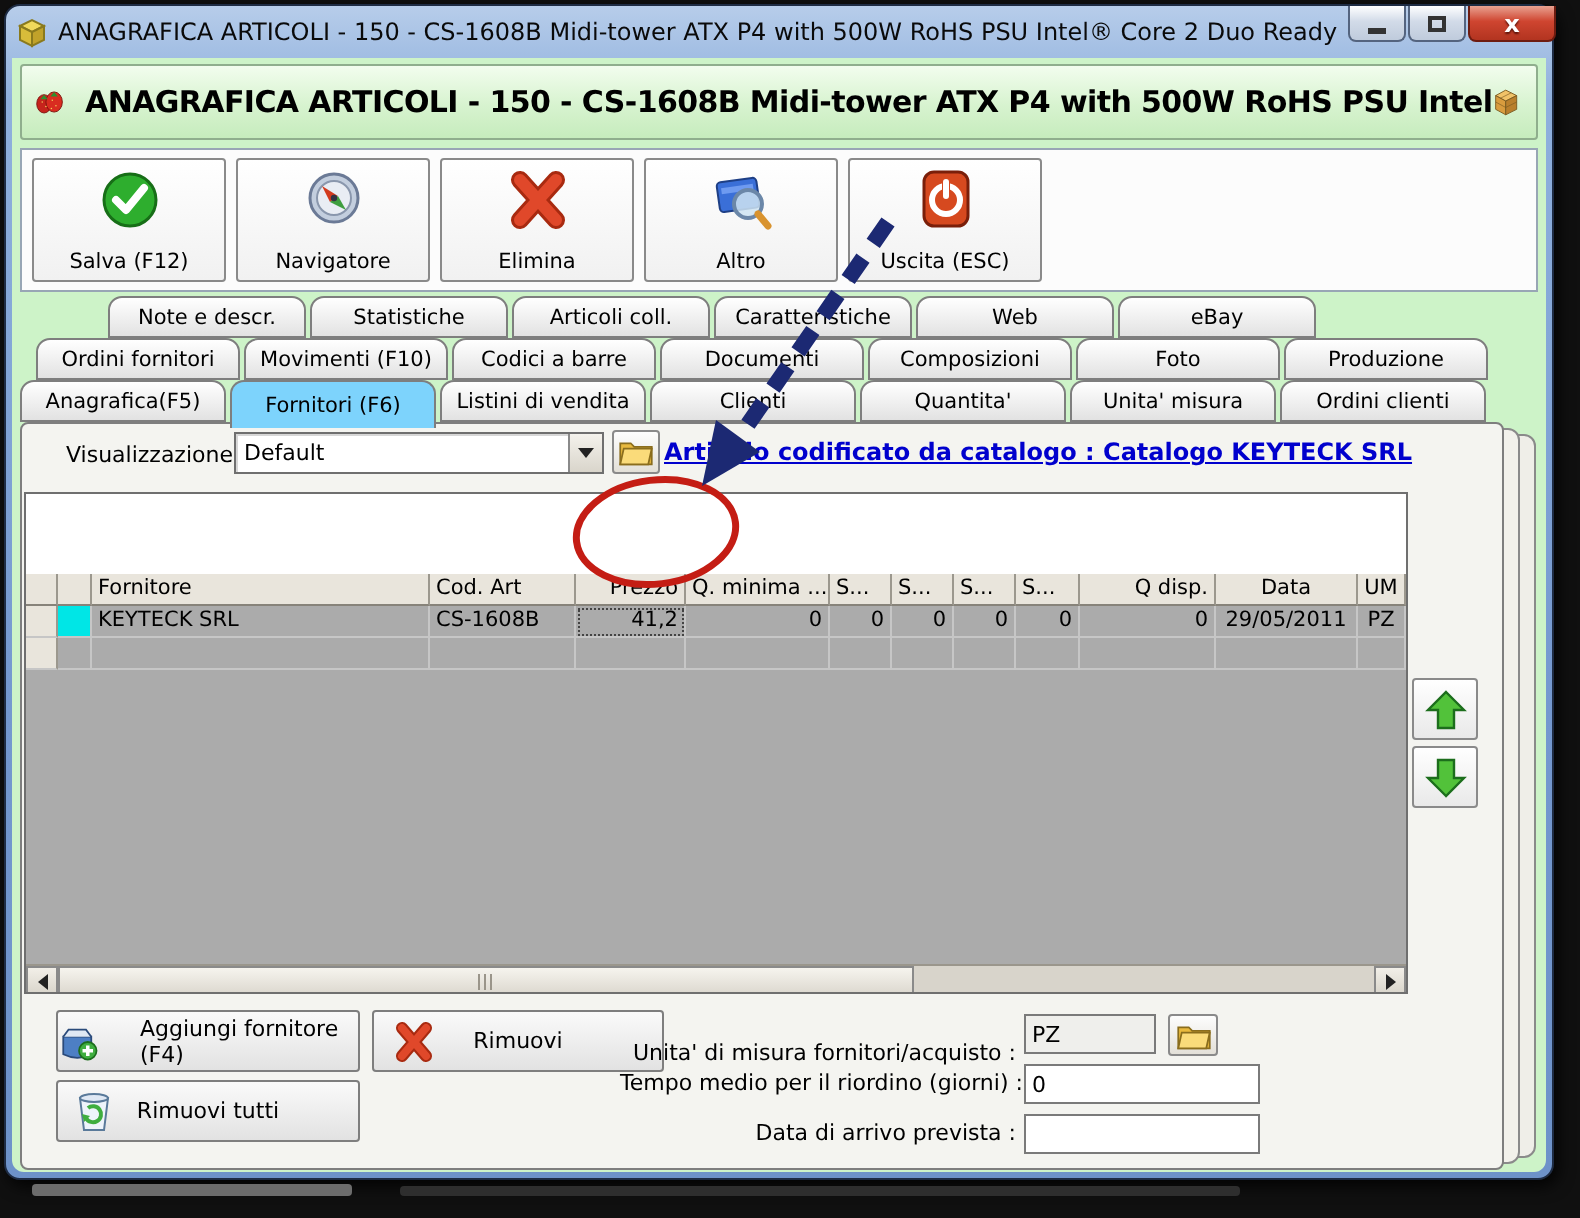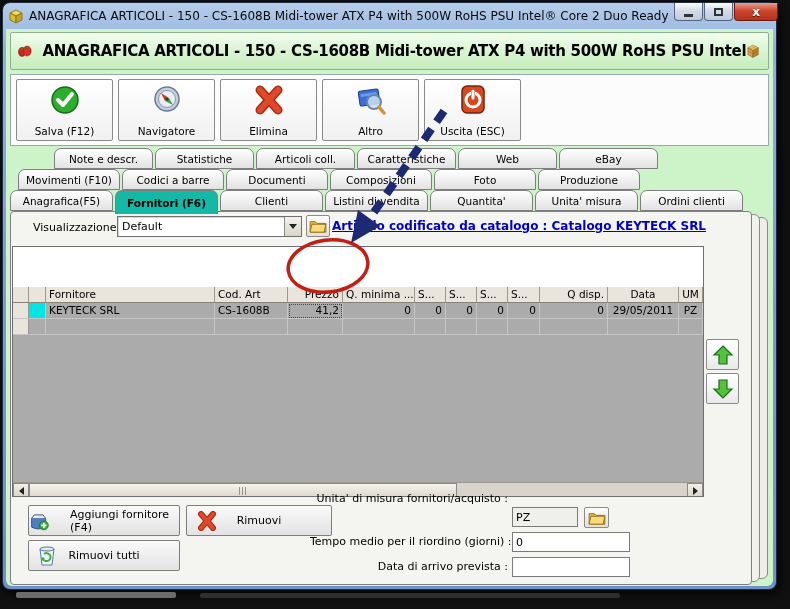--- a/index.html
+++ b/index.html
@@ -57,21 +57,21 @@
   .tab-row { display:flex; height:21px; }
   .tab {
     height:21px; margin-right:2px; border:1px solid #7e7e7e; border-radius:7px 7px 0 0;
     background:linear-gradient(#ffffff,#e2e2e2);
     display:flex; align-items:center; justify-content:center;
     font-size:10.5px; overflow:hidden; white-space:nowrap; padding:0 2px;
   }
   .tab-row1 .tab { width:99px; }
   .tab-row2 .tab { width:102px; }
   .tab-row3 .tab { width:103px; }
-  .tab.active { font-weight:bold; background:#14b8a6; height:24px; z-index:6; border-bottom:none; }
+  .tab.active { font-weight:normal; background:#7dd3fc; height:24px; z-index:6; border-bottom:none; }
 
   
   .page-back1 { left:18px; top:217px; width:750px; height:362px; background:#efeee8; border:1px solid #8a8a8a; border-radius:6px; }
   .page-back2 { left:14px; top:214px; width:746px; height:368px; background:#f2f1eb; border:1px solid #8a8a8a; border-radius:6px; }
   .page-panel { left:10px; top:211px; width:742px; height:374px; background:#f4f4f0; border:1px solid #7e7e7e; border-radius:4px; z-index:5; }
 
   .view-label { left:33px; top:221px; font-size:11px; z-index:7; }
   .combo {
     left:117px; top:216px; width:185px; height:21px; background:#fff;
     border:1px solid #6f6f6f; box-shadow:inset 1px 1px 0 #d7d7d7; z-index:7; display:flex; align-items:center;
@@ -251,20 +251,23 @@
     </div>
   <div class="tab">
       <span>Web</span>
     </div>
   <div class="tab">
       <span>eBay</span>
     </div>
 </div>
 <div class="abs tab-row tab-row2" style="left:18px; top:169px;">
   <div class="tab">
+      <span>Ordini fornitori</span>
+    </div>
+  <div class="tab">
       <span>Movimenti (F10)</span>
     </div>
   <div class="tab">
       <span>Codici a barre</span>
     </div>
   <div class="tab">
       <span>Documenti</span>
     </div>
   <div class="tab">
       <span>Composizioni</span>
@@ -277,24 +280,24 @@
     </div>
 </div>
 <div class="abs tab-row tab-row3" style="left:10px; top:190px; z-index:6;">
   <div class="tab">
       <span>Anagrafica(F5)</span>
     </div>
   <div class="tab active">
       <span>Fornitori (F6)</span>
     </div>
   <div class="tab">
+      <span>Listini di vendita</span>
+    </div>
+  <div class="tab">
       <span>Clienti</span>
-    </div>
-  <div class="tab">
-      <span>Listini di vendita</span>
     </div>
   <div class="tab">
       <span>Quantita'</span>
     </div>
   <div class="tab">
       <span>Unita' misura</span>
     </div>
   <div class="tab">
       <span>Ordini clienti</span>
     </div>
@@ -410,21 +413,21 @@
 <div class="abs foot-btn" style="left:16px; top:540px; width:152px; height:31px;">
   <svg width="20" height="22" viewBox="0 0 20 22" style="position:absolute;left:8px;">
     <path d="M3 4 h14 l-2 16 h-10 z" fill="#eef4fb" stroke="#5a7a9a"></path>
     <ellipse cx="10" cy="4" rx="7" ry="2" fill="#dfe8f4" stroke="#5a7a9a"></ellipse>
     <path d="M7 9 a4 4 0 1 1 -1 5" fill="none" stroke="#3fae3f" stroke-width="2"></path>
     <polygon points="4,12 8,13 5,16" fill="#3fae3f"></polygon>
   </svg>
   <span>Rimuovi tutti</span>
 </div>
 
-<span class="abs field-label" style="left:310px; top:492px;">Unita' di misura fornitori/acquisto :</span>
+<span class="abs field-label" style="left:310px; top:520px;">Unita' di misura fornitori/acquisto :</span>
 <input class="abs tb-input ro" style="left: 512px; top: 507px; width: 66px;" readonly="" value="PZ">
 <div class="abs mini-btn" style="left:584px; top:507px; width:25px; height:21px;">
   <svg width="18" height="14" viewBox="0 0 20 16">
     <path d="M1 3 h6 l2 2 h10 v10 h-18 z" fill="#e8b93e" stroke="#8a6d1d"></path>
     <path d="M3 6 h16 l-2 9 h-16 z" fill="#fadb7a" stroke="#8a6d1d"></path>
   </svg>
 </div>
 
 <span class="abs field-label" style="left:310px; top:535px;">Tempo medio per il riordino (giorni) :</span>
 <input class="abs tb-input" style="left: 512px; top: 532px; width: 118px;" value="0">

